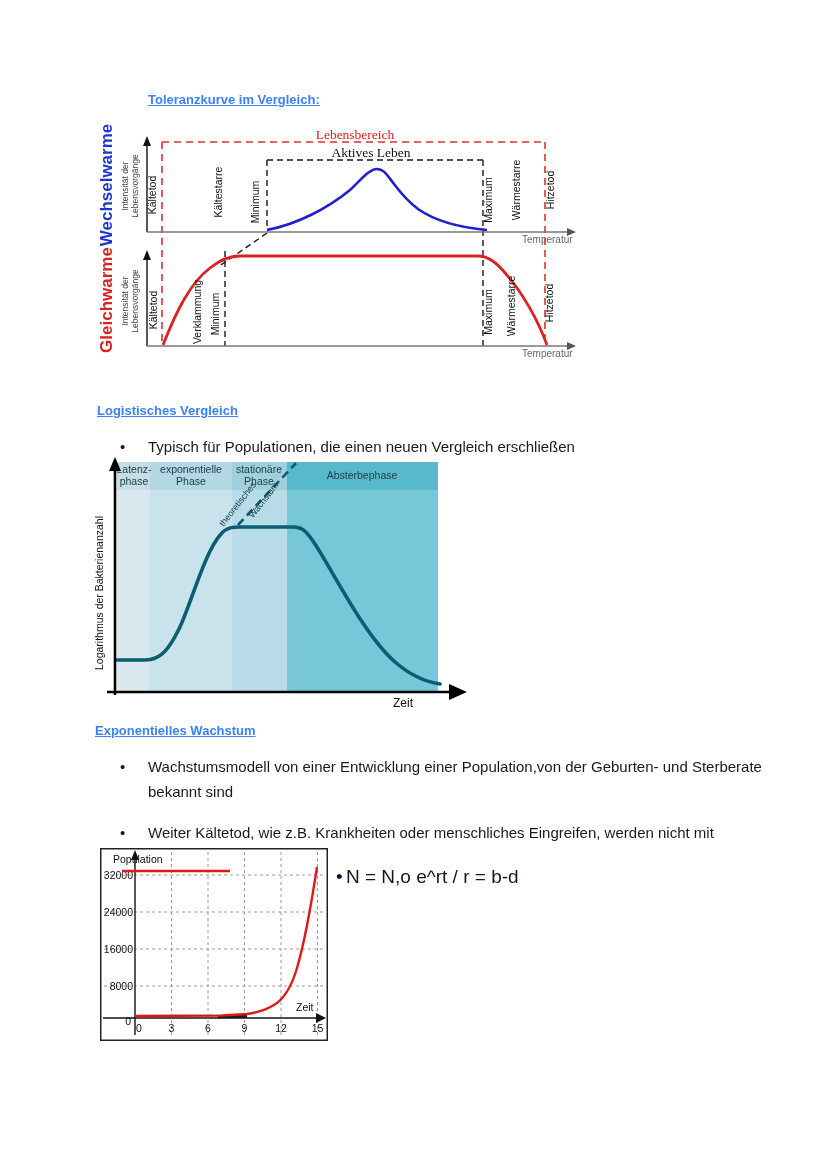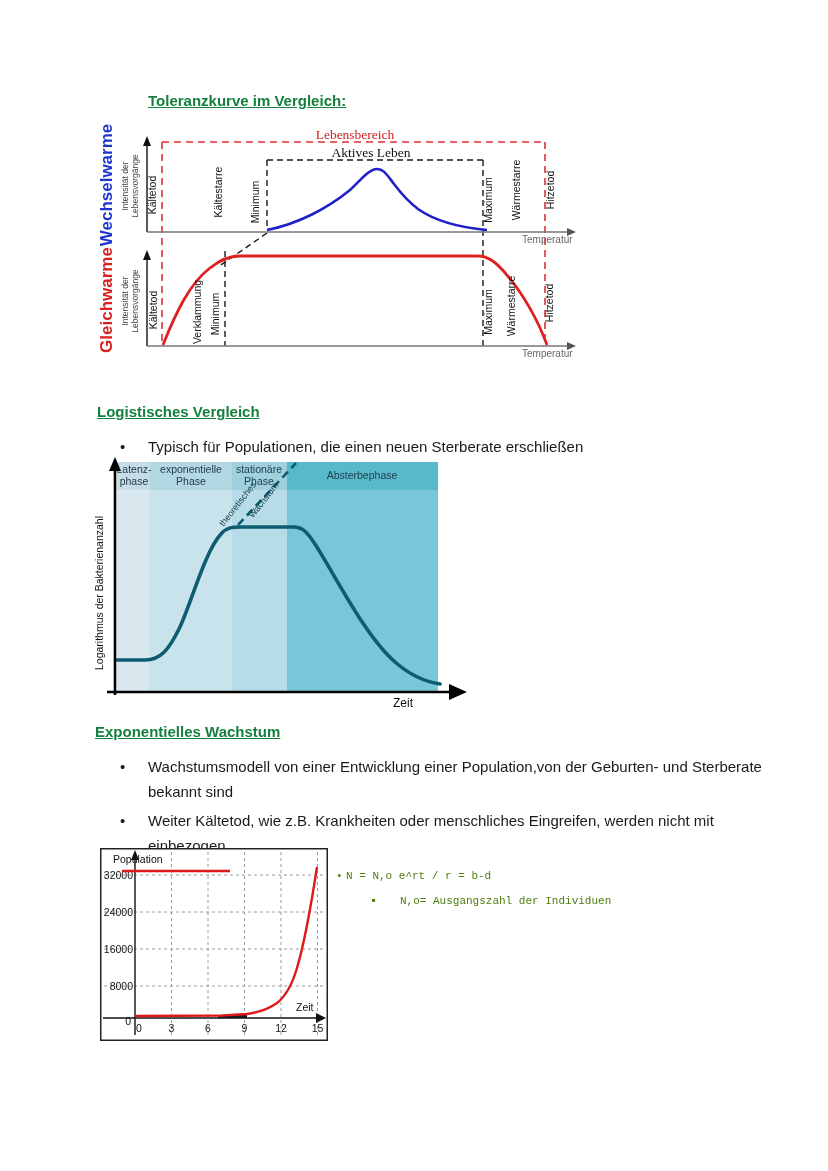--- a/index.html
+++ b/index.html
@@ -1,24 +1,24 @@
 <!DOCTYPE html>
 <html lang="de"><head>
 <meta charset="utf-8">
 <style>
   * { margin:0; padding:0; box-sizing:border-box; }
   html,body { background:#ffffff; }
   body { font-family:"Liberation Sans",sans-serif; }
   .page { position:relative; width:828px; height:1171px; background:#fff; overflow:hidden; color:#1a1a1a; }
-  .heading { position:absolute; font-size:15px; font-weight:bold; text-decoration:underline; color:#15803d; }
+  .heading { position:absolute; font-size:13px; font-weight:bold; text-decoration:underline; color:#3b82f6; }
   .bullet-row { position:absolute; font-size:15px; line-height:25px; color:#1a1a1a; }
   .bullet-row .txt { display:block; }
   .b-item { position:relative; padding-left:28px; }
   .b-item::before { content:"\2022"; position:absolute; left:0; top:0; }
-  .formula-block { position:absolute; font-size:11px; line-height:25px; color:#4d7c0f;font-family:Liberation Mono, monospace; }
+  .formula-block { position:absolute; font-size:19px; line-height:25px; color:#0f172a; }
   .formula-line { position:relative; padding-left:10px; }
   .formula-line::before { content:"\2022"; position:absolute; left:0; top:0; }
   .def-list { list-style:none; margin-top:0; }
   .def-item { position:relative; margin-left:34px; padding-left:30px; width:392px; }
   .def-item::before { content:"\25AA"; position:absolute; left:0; top:0; font-size:12px; }
   svg { position:absolute; }
   svg text { font-family:"Liberation Sans",sans-serif; }
   .serif-lbl { font-family:"Liberation Serif",serif; }
 </style>
 </head>
@@ -92,21 +92,21 @@
       <text x="40" y="181" text-anchor="middle" transform="rotate(-90 40 181)">Intensität der</text>
       <text x="50" y="181" text-anchor="middle" transform="rotate(-90 50 181)">Lebensvorgänge</text>
     </g>
     <text x="24" y="180" text-anchor="middle" transform="rotate(-90 24 180)" font-size="17" font-weight="600" fill="#d92121">Gleichwarme</text>
   </svg>
 
   <div class="heading" style="left:97px; top:403px;">Logistisches Vergleich</div>
 
   <div class="bullet-row" style="left:120px; top:434px; width:640px;">
     <div class="b-item">
-        <span class="txt">Typisch für Populationen, die einen neuen Sterberate erschließen</span>
+        <span class="txt">Typisch für Populationen, die einen neuen Vergleich erschließen</span>
       </div>
   </div>
 
   <svg style="left:93px; top:453px;" width="380" height="262" viewBox="0 0 380 262">
 
     <g>
       <rect x="24" y="9" width="33" height="230" fill="#d9e7ee"></rect>
       <rect x="57" y="9" width="82" height="230" fill="#c9e3ed"></rect>
       <rect x="139" y="9" width="55" height="230" fill="#b7dce8"></rect>
       <rect x="194" y="9" width="151" height="230" fill="#77c7d9"></rect>
@@ -140,21 +140,21 @@
       <line x1="14" y1="239" x2="358" y2="239" stroke="#000" stroke-width="2.6"></line>
       <polygon points="356,231 374,239 356,247" fill="#000"></polygon>
     </g>
     <text x="310" y="254" text-anchor="middle" font-size="12" fill="#111">Zeit</text>
     <text x="10" y="140" text-anchor="middle" transform="rotate(-90 10 140)" font-size="10.5" fill="#111">Logarithmus der Bakterienanzahl</text>
   </svg>
 
   <div class="heading" style="left:95px; top:723px;">Exponentielles Wachstum</div>
 
   <div class="bullet-row" style="left:120px; top:754px; width:648px;">
-    <div class="b-item" style="margin-bottom:4px;">
+    <div class="b-item" style="margin-bottom:16px;">
       <span class="txt">Wachstumsmodell von einer Entwicklung einer Population,von der Geburten- und Sterberate bekannt sind</span>
     </div>
     <div class="b-item">
       <span class="txt">Weiter Kältetod, wie z.B. Krankheiten oder menschliches Eingreifen, werden nicht mit einbezogen</span>
     </div>
   </div>
 
   <svg style="left:100px; top:848px;" width="228" height="193" viewBox="0 0 228 193">
     <rect x="0.75" y="0.75" width="226.5" height="191.5" fill="#ffffff" stroke="#222" stroke-width="1.5"></rect>
 
@@ -196,17 +196,16 @@
     <line x1="118" y1="168.5" x2="147" y2="168.5" stroke="#1a1a1a" stroke-width="3"></line>
 
     <line x1="22" y1="23" x2="130" y2="23" stroke="#dd1a1a" stroke-width="2.6"></line>
 
     <path d="M35,168 L122,167.5 L147,166 C158,164.5 168,161.5 177,155 C186,148 192,137 197,120 C203,100 211,58 217,19" fill="none" stroke="#dd1a1a" stroke-width="2.4"></path>
   </svg>
 
   <div class="formula-block" style="left:336px; top:864px;">
     <div class="formula-line">N = N,o e^rt / r = b-d</div>
     <ul class="def-list">
-      <li class="def-item">N,o= Ausgangszahl der Individuen</li>
     </ul>
   </div>
 
 </div>
 
 </body></html>

